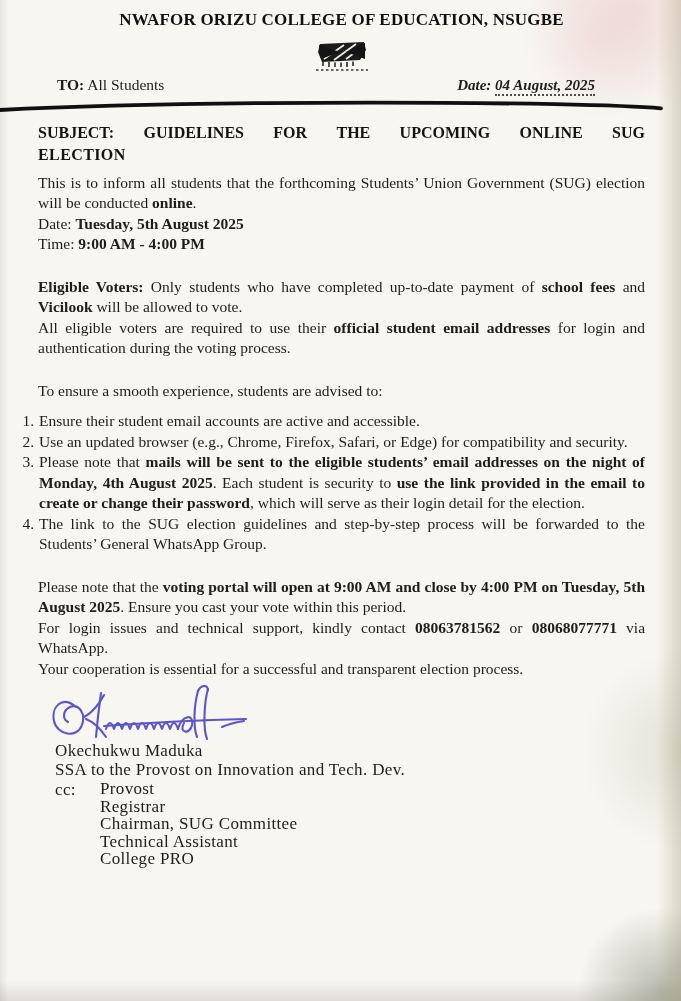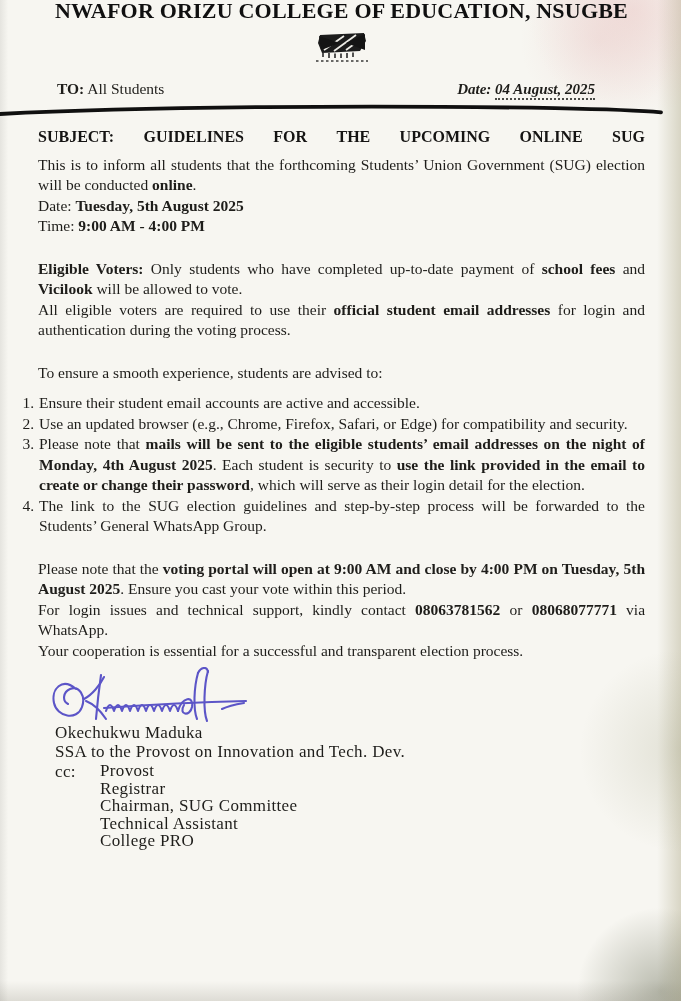--- a/index.html
+++ b/index.html
@@ -18,27 +18,27 @@
       radial-gradient(circle at 93% 1%, rgba(225,165,165,.28), transparent 9%),
       radial-gradient(circle at 88% 4%, rgba(220,170,170,.18), transparent 7%),
       linear-gradient(to left, rgba(185,180,152,.5), rgba(185,180,152,0) 3.5%),
       linear-gradient(to right, rgba(70,70,65,.10), rgba(70,70,65,0) 1.2%),
       linear-gradient(to top, rgba(120,115,100,.20), rgba(120,115,100,0) 2%),
       #f7f6f1;
   }
   .content{padding:0 36px 0 38px;}
   .b{font-weight:bold;}
   .title{
-    text-align:center;font-weight:bold;
-    font-size:22px;line-height:22px;letter-spacing:.2px;color:#101010;
+    margin-top:9px;text-align:center;font-weight:bold;
+    font-size:17px;line-height:22px;letter-spacing:.2px;color:#101010;
   }
   .logo-row{display:flex;justify-content:center;margin-top:7px;height:36px;}
   .meta-row{
     display:flex;justify-content:space-between;align-items:center;
-    margin-top:14px;padding-left:19px;
+    margin-top:1px;padding-left:19px;
   }
   .to-line .label{font-weight:bold;}
   .date-line{font-style:italic;font-weight:bold;margin-right:50px;font-size:15px;}
   .date-value{border-bottom:2px dotted #4a4a46;padding-bottom:1px;}
   .rule{display:block;margin-top:3px;}
   .subject{font-weight:bold;font-size:16px;line-height:21px;margin-top:9px;color:#151413;}
   .subject-line1{display:flex;justify-content:space-between;}
   .subject-line2{margin-top:1px;letter-spacing:.4px;}
   .p{margin:0;text-align:justify;}
   .p-plain{margin:0;}
@@ -97,20 +97,21 @@
     <div class="subject">
       <div class="subject-line1">
           <span>SUBJECT:</span>
           <span>GUIDELINES</span>
           <span>FOR</span>
           <span>THE</span>
           <span>UPCOMING</span>
           <span>ONLINE</span>
           <span>SUG</span>
         </div>
+      <div class="subject-line2">ELECTION</div>
     </div>
 
     <p class="p mt8"><span>This is to inform all students that the forthcoming Students’ Union Government (SUG) election will be conducted </span><span class="b">online</span><span>.</span></p>
     <div class="p-plain"><span>Date: </span><span class="b">Tuesday, 5th August 2025</span></div>
     <div class="p-plain"><span>Time: </span><span class="b">9:00 AM - 4:00 PM</span></div>
 
     <p class="p mt14"><span class="b">Eligible Voters:</span><span> Only students who have completed up-to-date payment of </span><span class="b">school fees</span><span> and </span><span class="b">Vicilook</span><span> will be allowed to vote.</span></p>
     <p class="p"><span>All eligible voters are required to use their </span><span class="b">official student email addresses</span><span> for login and authentication during the voting process.</span></p>
 
     <p class="p-plain mt14">To ensure a smooth experience, students are advised to:</p>

